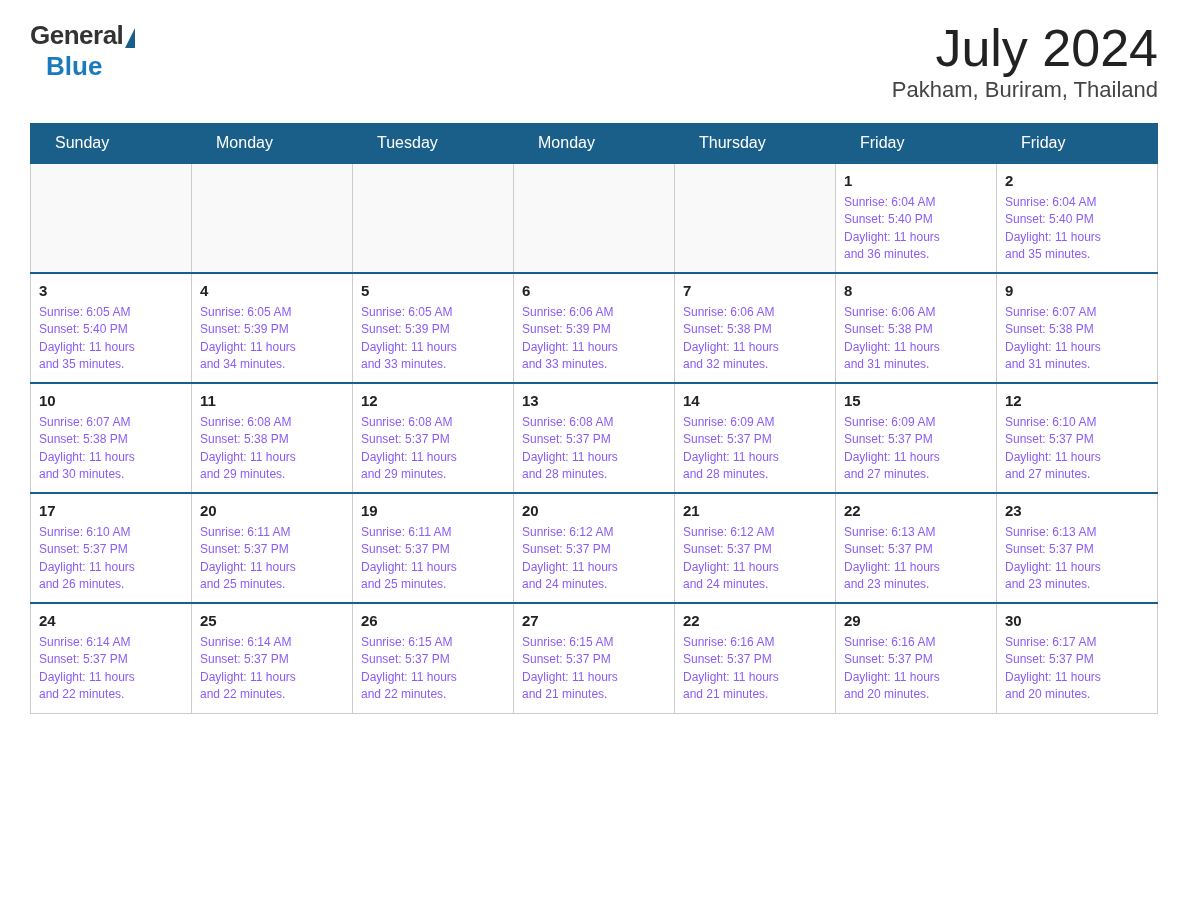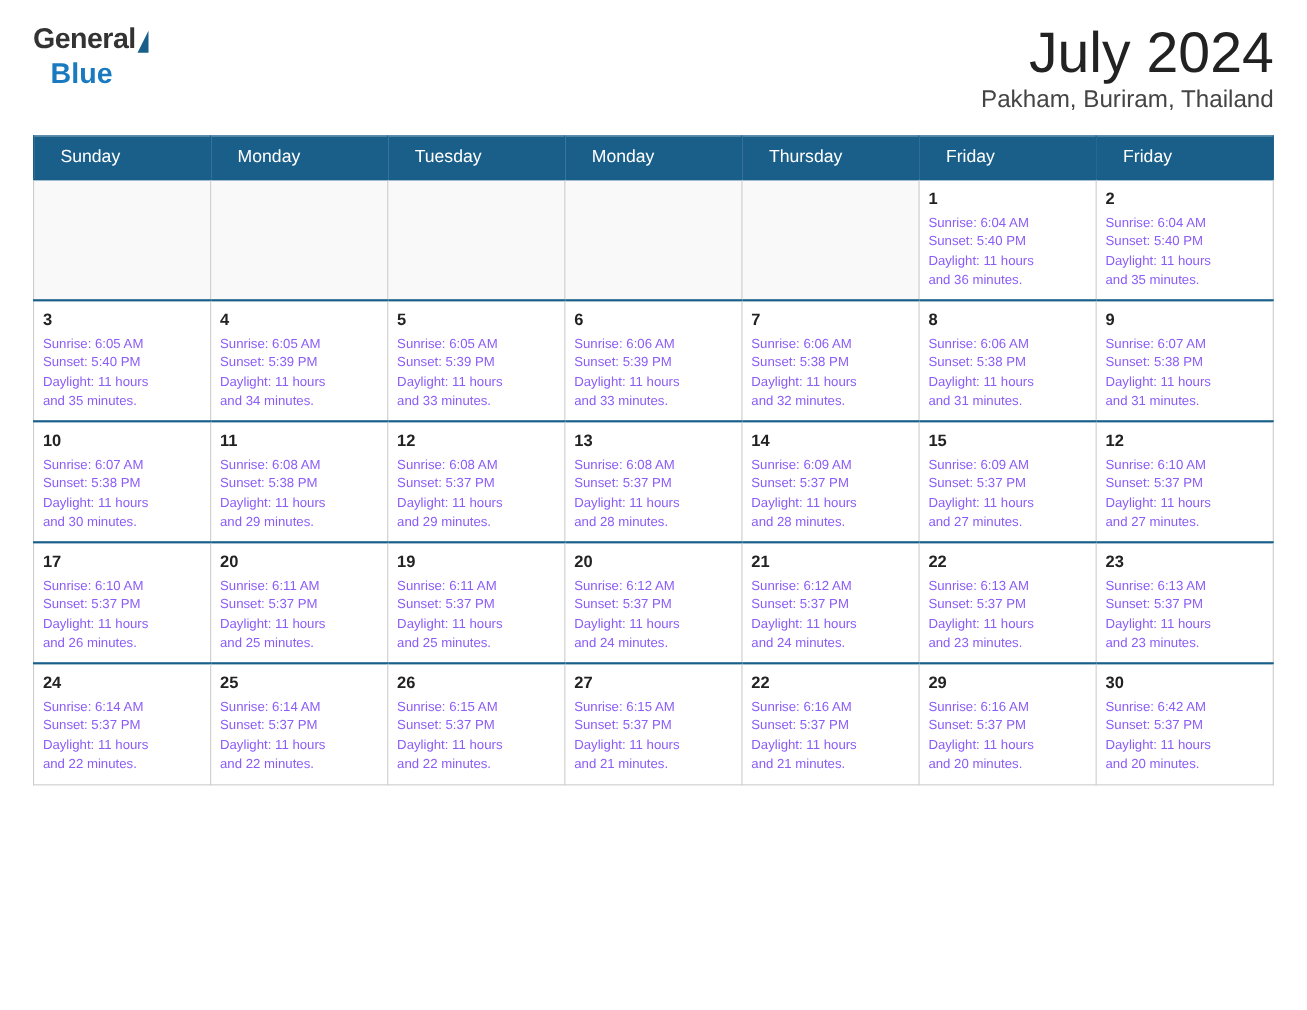--- a/index.html
+++ b/index.html
@@ -347,20 +347,20 @@
         </td>
         <td>
           <span class="day-num">29</span>
           <div class="day-info" style="white-space: pre-line;">Sunrise: 6:16 AM
 Sunset: 5:37 PM
 Daylight: 11 hours
 and 20 minutes.</div>
         </td>
         <td>
           <span class="day-num">30</span>
-          <div class="day-info" style="white-space: pre-line;">Sunrise: 6:42 AM
+          <div class="day-info" style="white-space: pre-line;">Sunrise: 6:17 AM
 Sunset: 5:37 PM
 Daylight: 11 hours
 and 20 minutes.</div>
         </td>
       </tr>
     </tbody>
 </table>
 
 </body></html>

